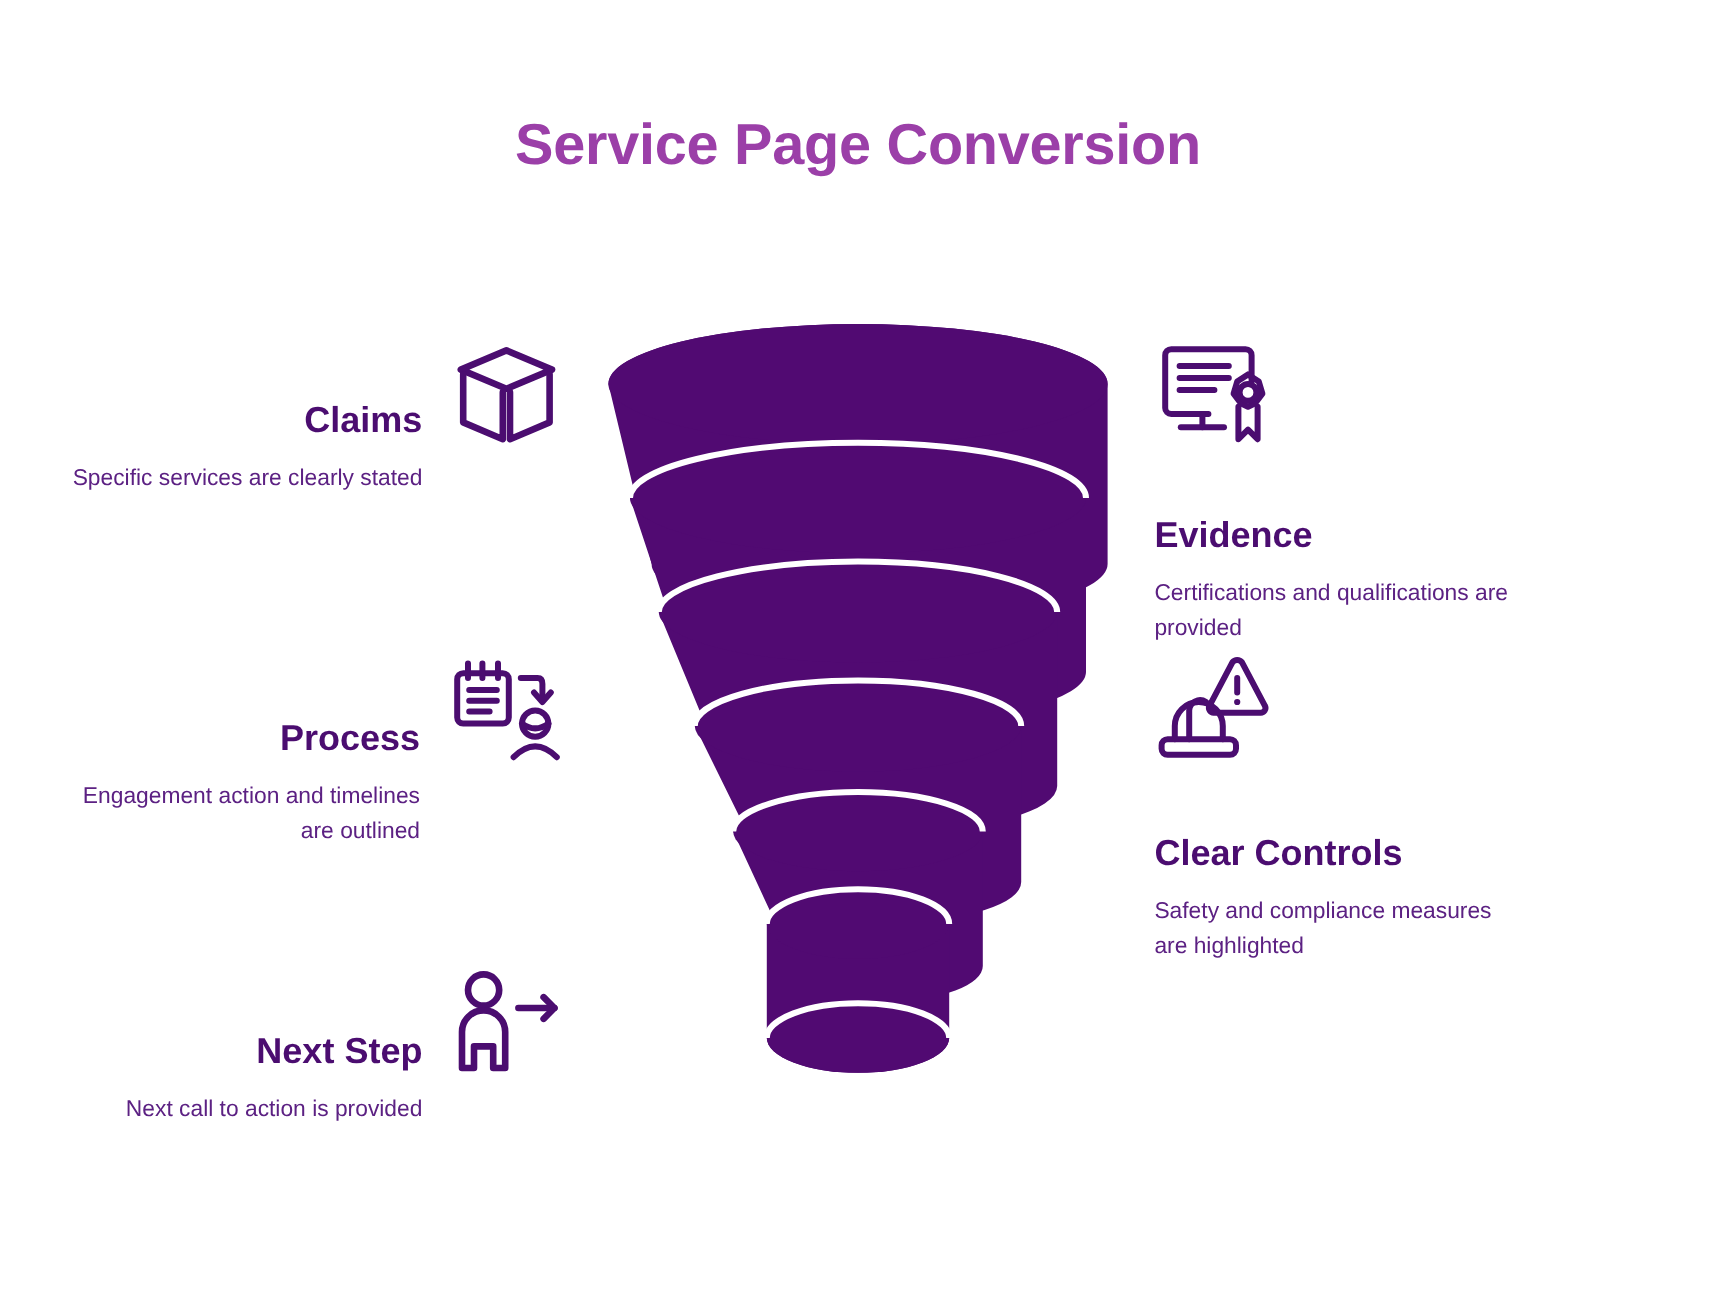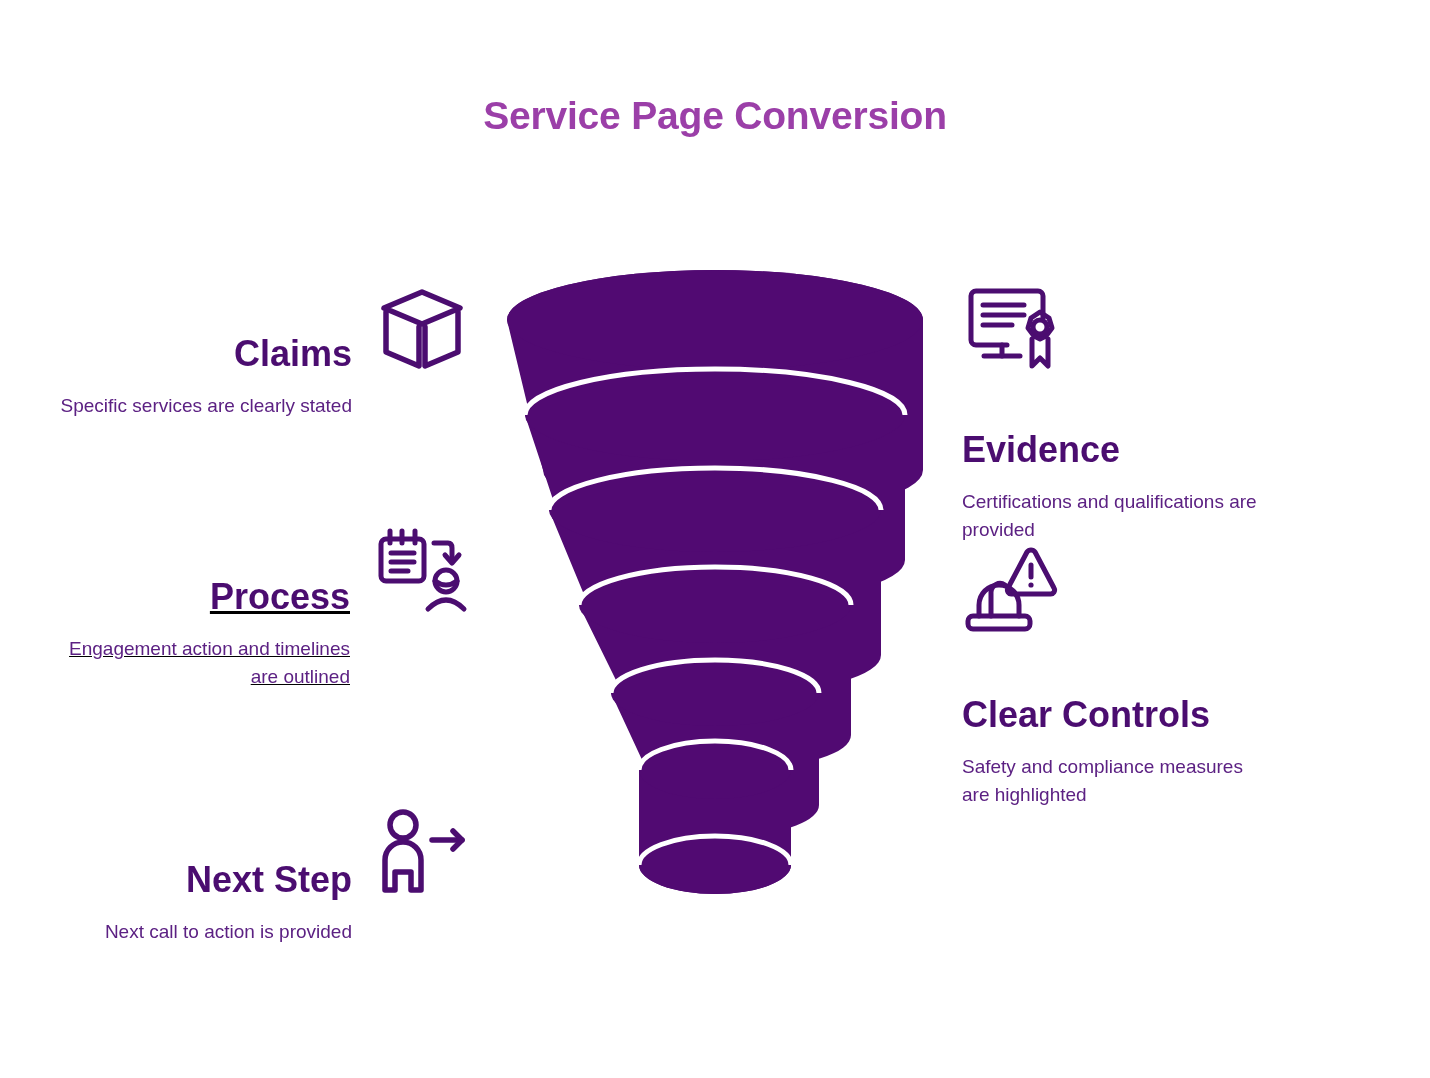--- a/index.html
+++ b/index.html
@@ -15,21 +15,21 @@
     font-family: "Liberation Sans", sans-serif;
     -webkit-font-smoothing: antialiased;
   }
 
   #page-title {
     position: absolute;
     top: 94px;
     left: 0;
     width: 1430px;
     text-align: center;
-    font-size: 39px;
+    font-size: 48px;
     font-weight: bold;
     color: #9B3FA8;
     letter-spacing: -0.2px;
   }
 
   
   #funnel-wrap {
     position: absolute;
     left: 465px;
     top: 265px;
@@ -45,21 +45,21 @@
     align-items: flex-start;
   }
   .item.left  { flex-direction: row; }
   .item.right { flex-direction: column; }
 
   .text-col { display: flex; flex-direction: column; }
   .item.left  .text-col { align-items: flex-end; text-align: right; }
   .item.right .text-col { align-items: flex-start; text-align: left; }
 
   .item-title {
-    font-size: 36px;
+    font-size: 30px;
     font-weight: bold;
     color: #4B0D70;
     line-height: 1.1;
     white-space: nowrap;
   }
   .item-desc {
     font-size: 19px;
     font-weight: normal;
     color: #5C2183;
     line-height: 1.52;
@@ -72,21 +72,21 @@
   }
   .icon-box svg { display: block; width: 96px; height: 96px; }
 
   
   .item.left .icon-box  { margin-left: 22px; }
   .item.right .icon-box { margin-right: 22px; }
 
   
   #item-claims      { left: 60px;  top: 278px; }
   #item-claims      .text-col { width: 292px; }
-  #item-process     { left: 58px;  top: 521px; text-decoration: underline; }
+  #item-process     { left: 58px;  top: 543px; }
   #item-process     .text-col { width: 292px; }
   #item-nextstep    { left: 62px;  top: 804px; }
   #item-nextstep    .text-col { width: 290px; }
 
   #item-evidence    { left: 962px; top: 278px; }
   #item-evidence    .text-col { width: 310px; }
   #item-risk        { left: 962px; top: 543px; }
   #item-risk        .text-col { width: 310px; }
 
   

